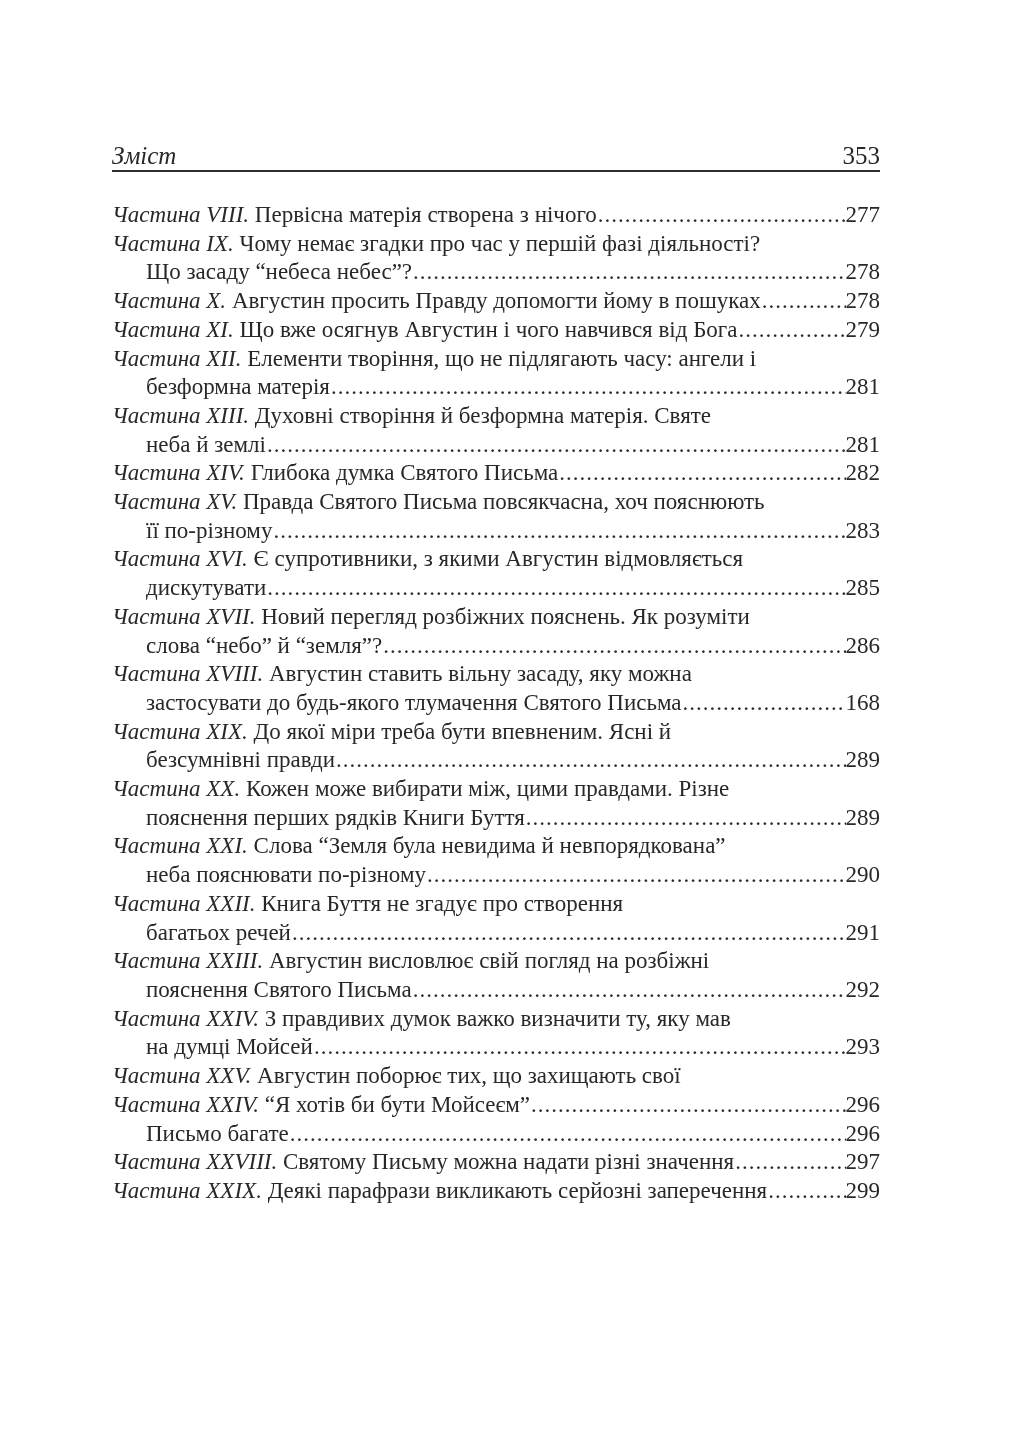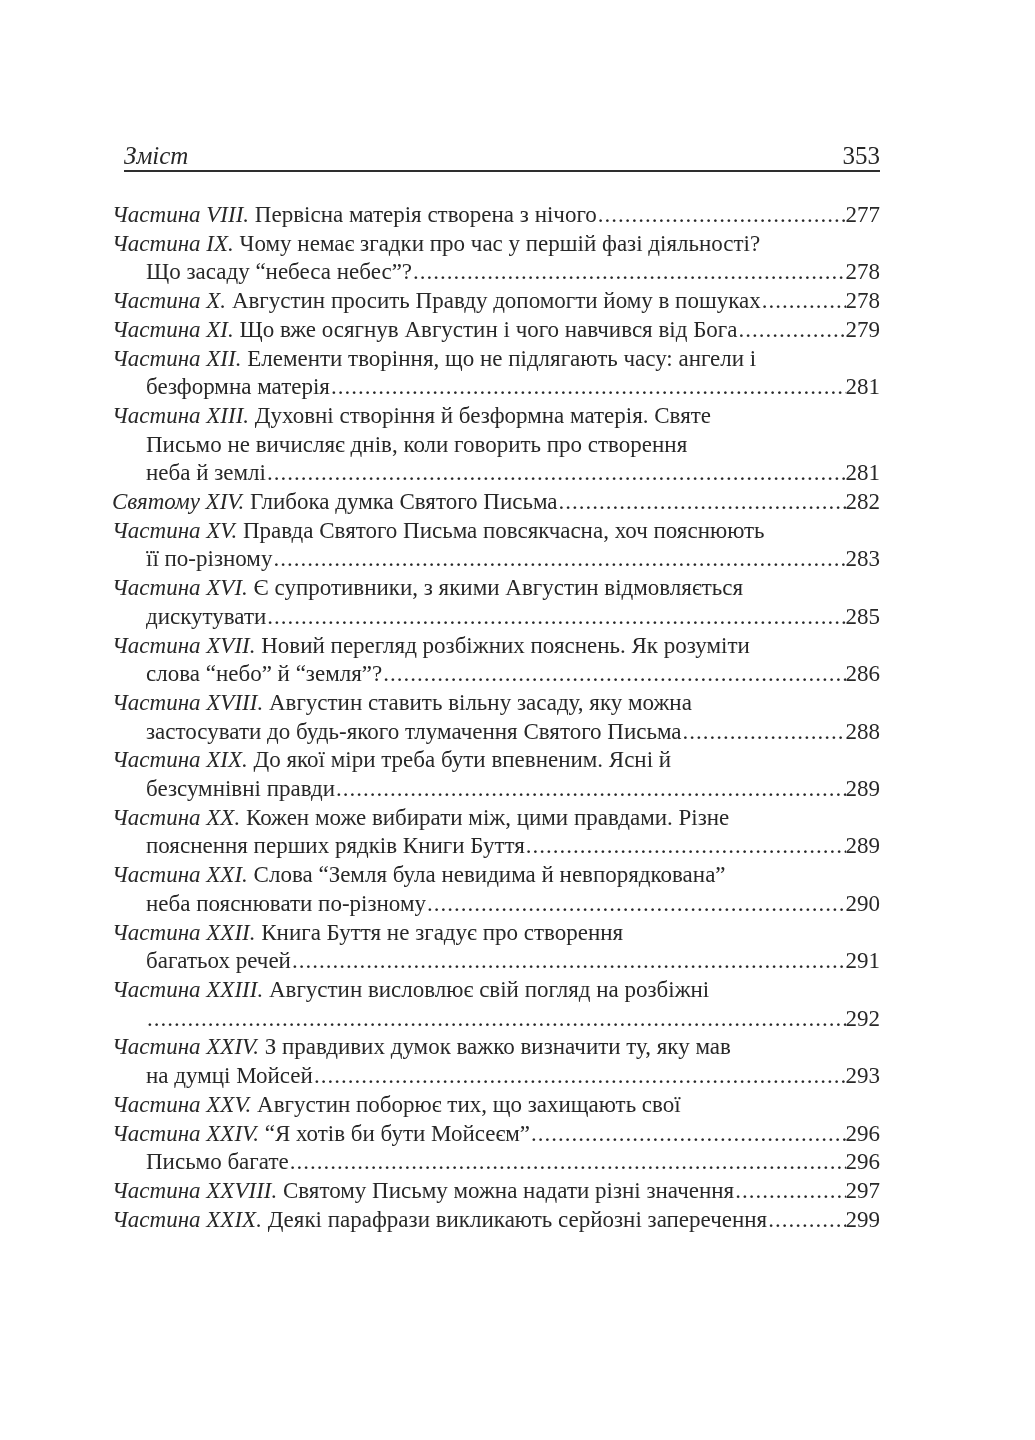--- a/index.html
+++ b/index.html
@@ -16,21 +16,20 @@
     padding: 141px 155px 0 112px;
     overflow: hidden;
   }
   .running-head {
     display: flex;
     justify-content: space-between;
     align-items: baseline;
     font-size: 25px;
     line-height: 29px;
     border-bottom: 2px solid #2e2e2e;
-    margin-left: 12px;
   }
   .running-head .title { font-style: italic; }
   .toc { margin-top: 29px; }
   .line { display: flex; align-items: center; }
   .line.cont { padding-left: 34px; }
   .text { white-space: nowrap; }
   .label { font-style: italic; }
   .fill {
     flex: 1 1 auto;
     min-width: 0;
@@ -81,29 +80,26 @@
       </div>
       <div class="line cont">
         <span class="text"><span>безформна матерія</span></span>
         <span class="fill"></span>
         <span class="page-num">281</span>
       </div>
       <div class="line">
         <span class="text"><span class="label">Частина XIII.</span> <span>Духовні створіння й безформна матерія. Святе</span></span>
       </div>
       <div class="line cont">
-        <span class="text"><span>Письмо не вичисляє днів, коли говорить про створення</span></span>
-      </div>
-      <div class="line cont">
         <span class="text"><span>неба й землі</span></span>
         <span class="fill"></span>
         <span class="page-num">281</span>
       </div>
       <div class="line">
-        <span class="text"><span class="label">Святому XIV.</span> <span>Глибока думка Святого Письма</span></span>
+        <span class="text"><span class="label">Частина XIV.</span> <span>Глибока думка Святого Письма</span></span>
         <span class="fill"></span>
         <span class="page-num">282</span>
       </div>
       <div class="line">
         <span class="text"><span class="label">Частина XV.</span> <span>Правда Святого Письма повсякчасна, хоч пояснюють</span></span>
       </div>
       <div class="line cont">
         <span class="text"><span>її по-різному</span></span>
         <span class="fill"></span>
         <span class="page-num">283</span>
@@ -123,21 +119,21 @@
         <span class="text"><span>слова “небо” й “земля”?</span></span>
         <span class="fill"></span>
         <span class="page-num">286</span>
       </div>
       <div class="line">
         <span class="text"><span class="label">Частина XVIII.</span> <span>Августин ставить вільну засаду, яку можна</span></span>
       </div>
       <div class="line cont">
         <span class="text"><span>застосувати до будь-якого тлумачення Святого Письма</span></span>
         <span class="fill"></span>
-        <span class="page-num">288</span>
+        <span class="page-num">168</span>
       </div>
       <div class="line">
         <span class="text"><span class="label">Частина XIX.</span> <span>До якої міри треба бути впевненим. Ясні й</span></span>
       </div>
       <div class="line cont">
         <span class="text"><span>безсумнівні правди</span></span>
         <span class="fill"></span>
         <span class="page-num">289</span>
       </div>
       <div class="line">
@@ -161,20 +157,21 @@
       </div>
       <div class="line cont">
         <span class="text"><span>багатьох речей</span></span>
         <span class="fill"></span>
         <span class="page-num">291</span>
       </div>
       <div class="line">
         <span class="text"><span class="label">Частина XXIII.</span> <span>Августин висловлює свій погляд на розбіжні</span></span>
       </div>
       <div class="line cont">
+        <span class="text"><span>пояснення Святого Письма</span></span>
         <span class="fill"></span>
         <span class="page-num">292</span>
       </div>
       <div class="line">
         <span class="text"><span class="label">Частина XXIV.</span> <span>З правдивих думок важко визначити ту, яку мав</span></span>
       </div>
       <div class="line cont">
         <span class="text"><span>на думці Мойсей</span></span>
         <span class="fill"></span>
         <span class="page-num">293</span>

